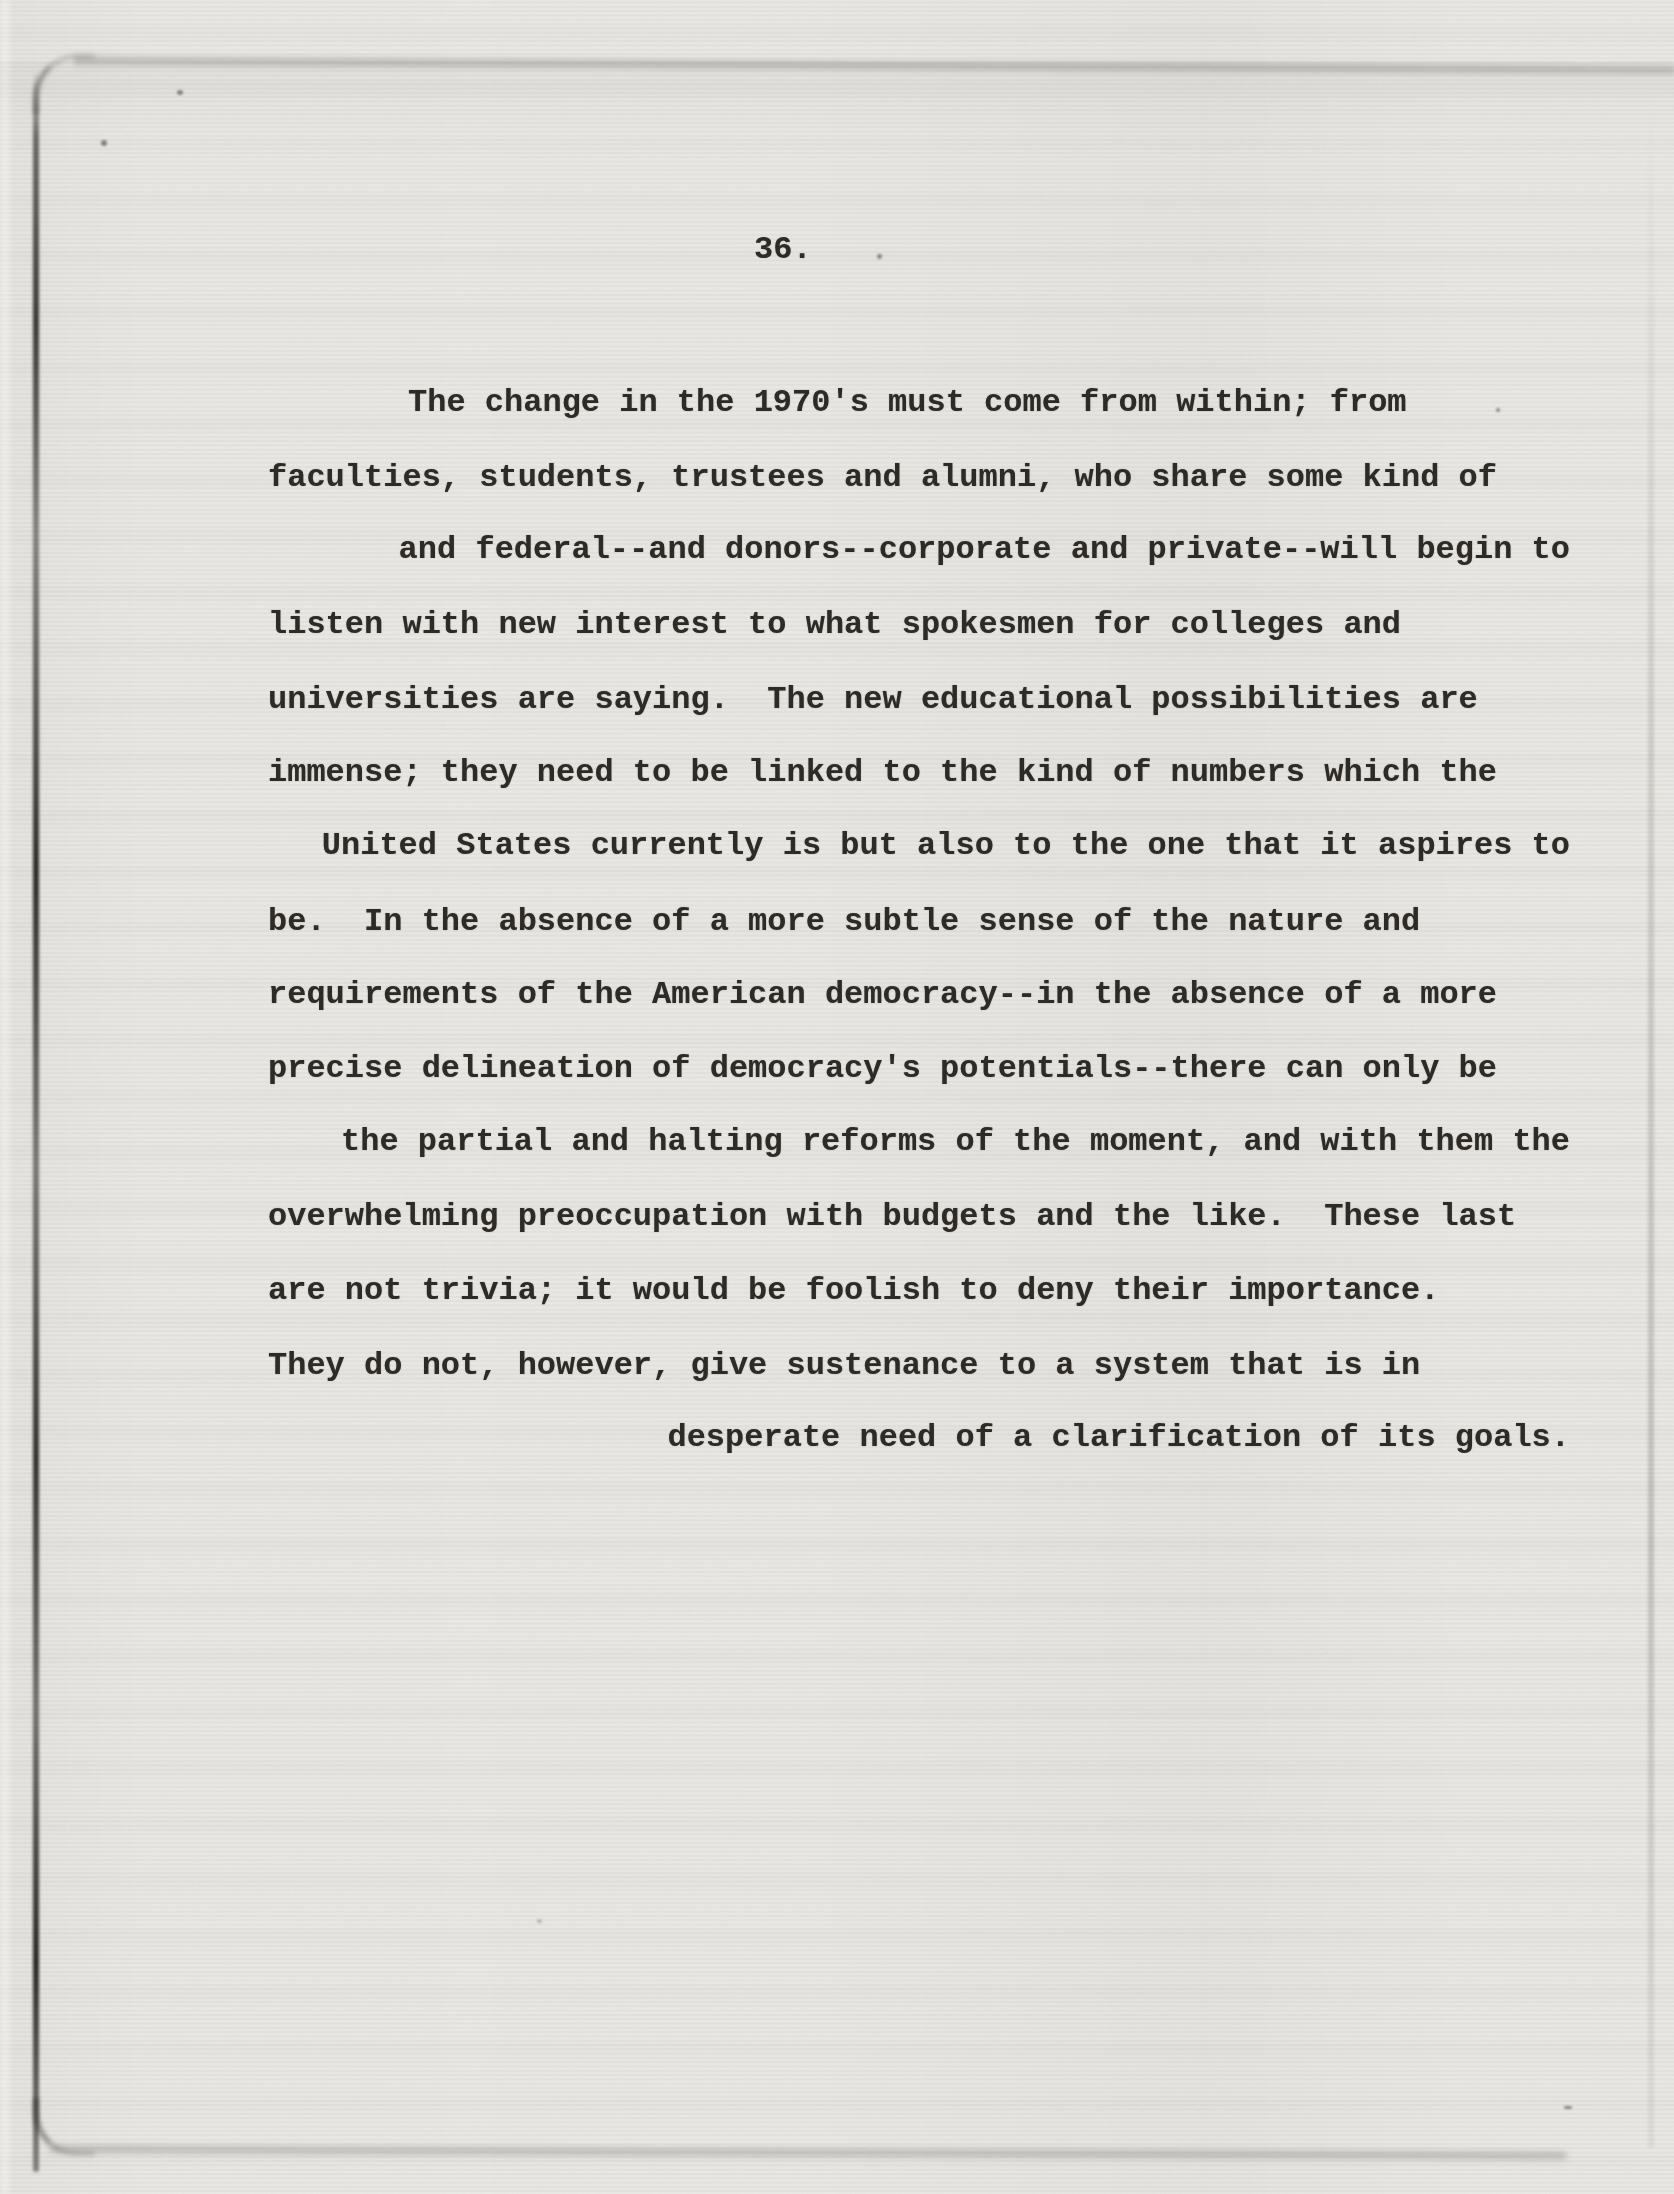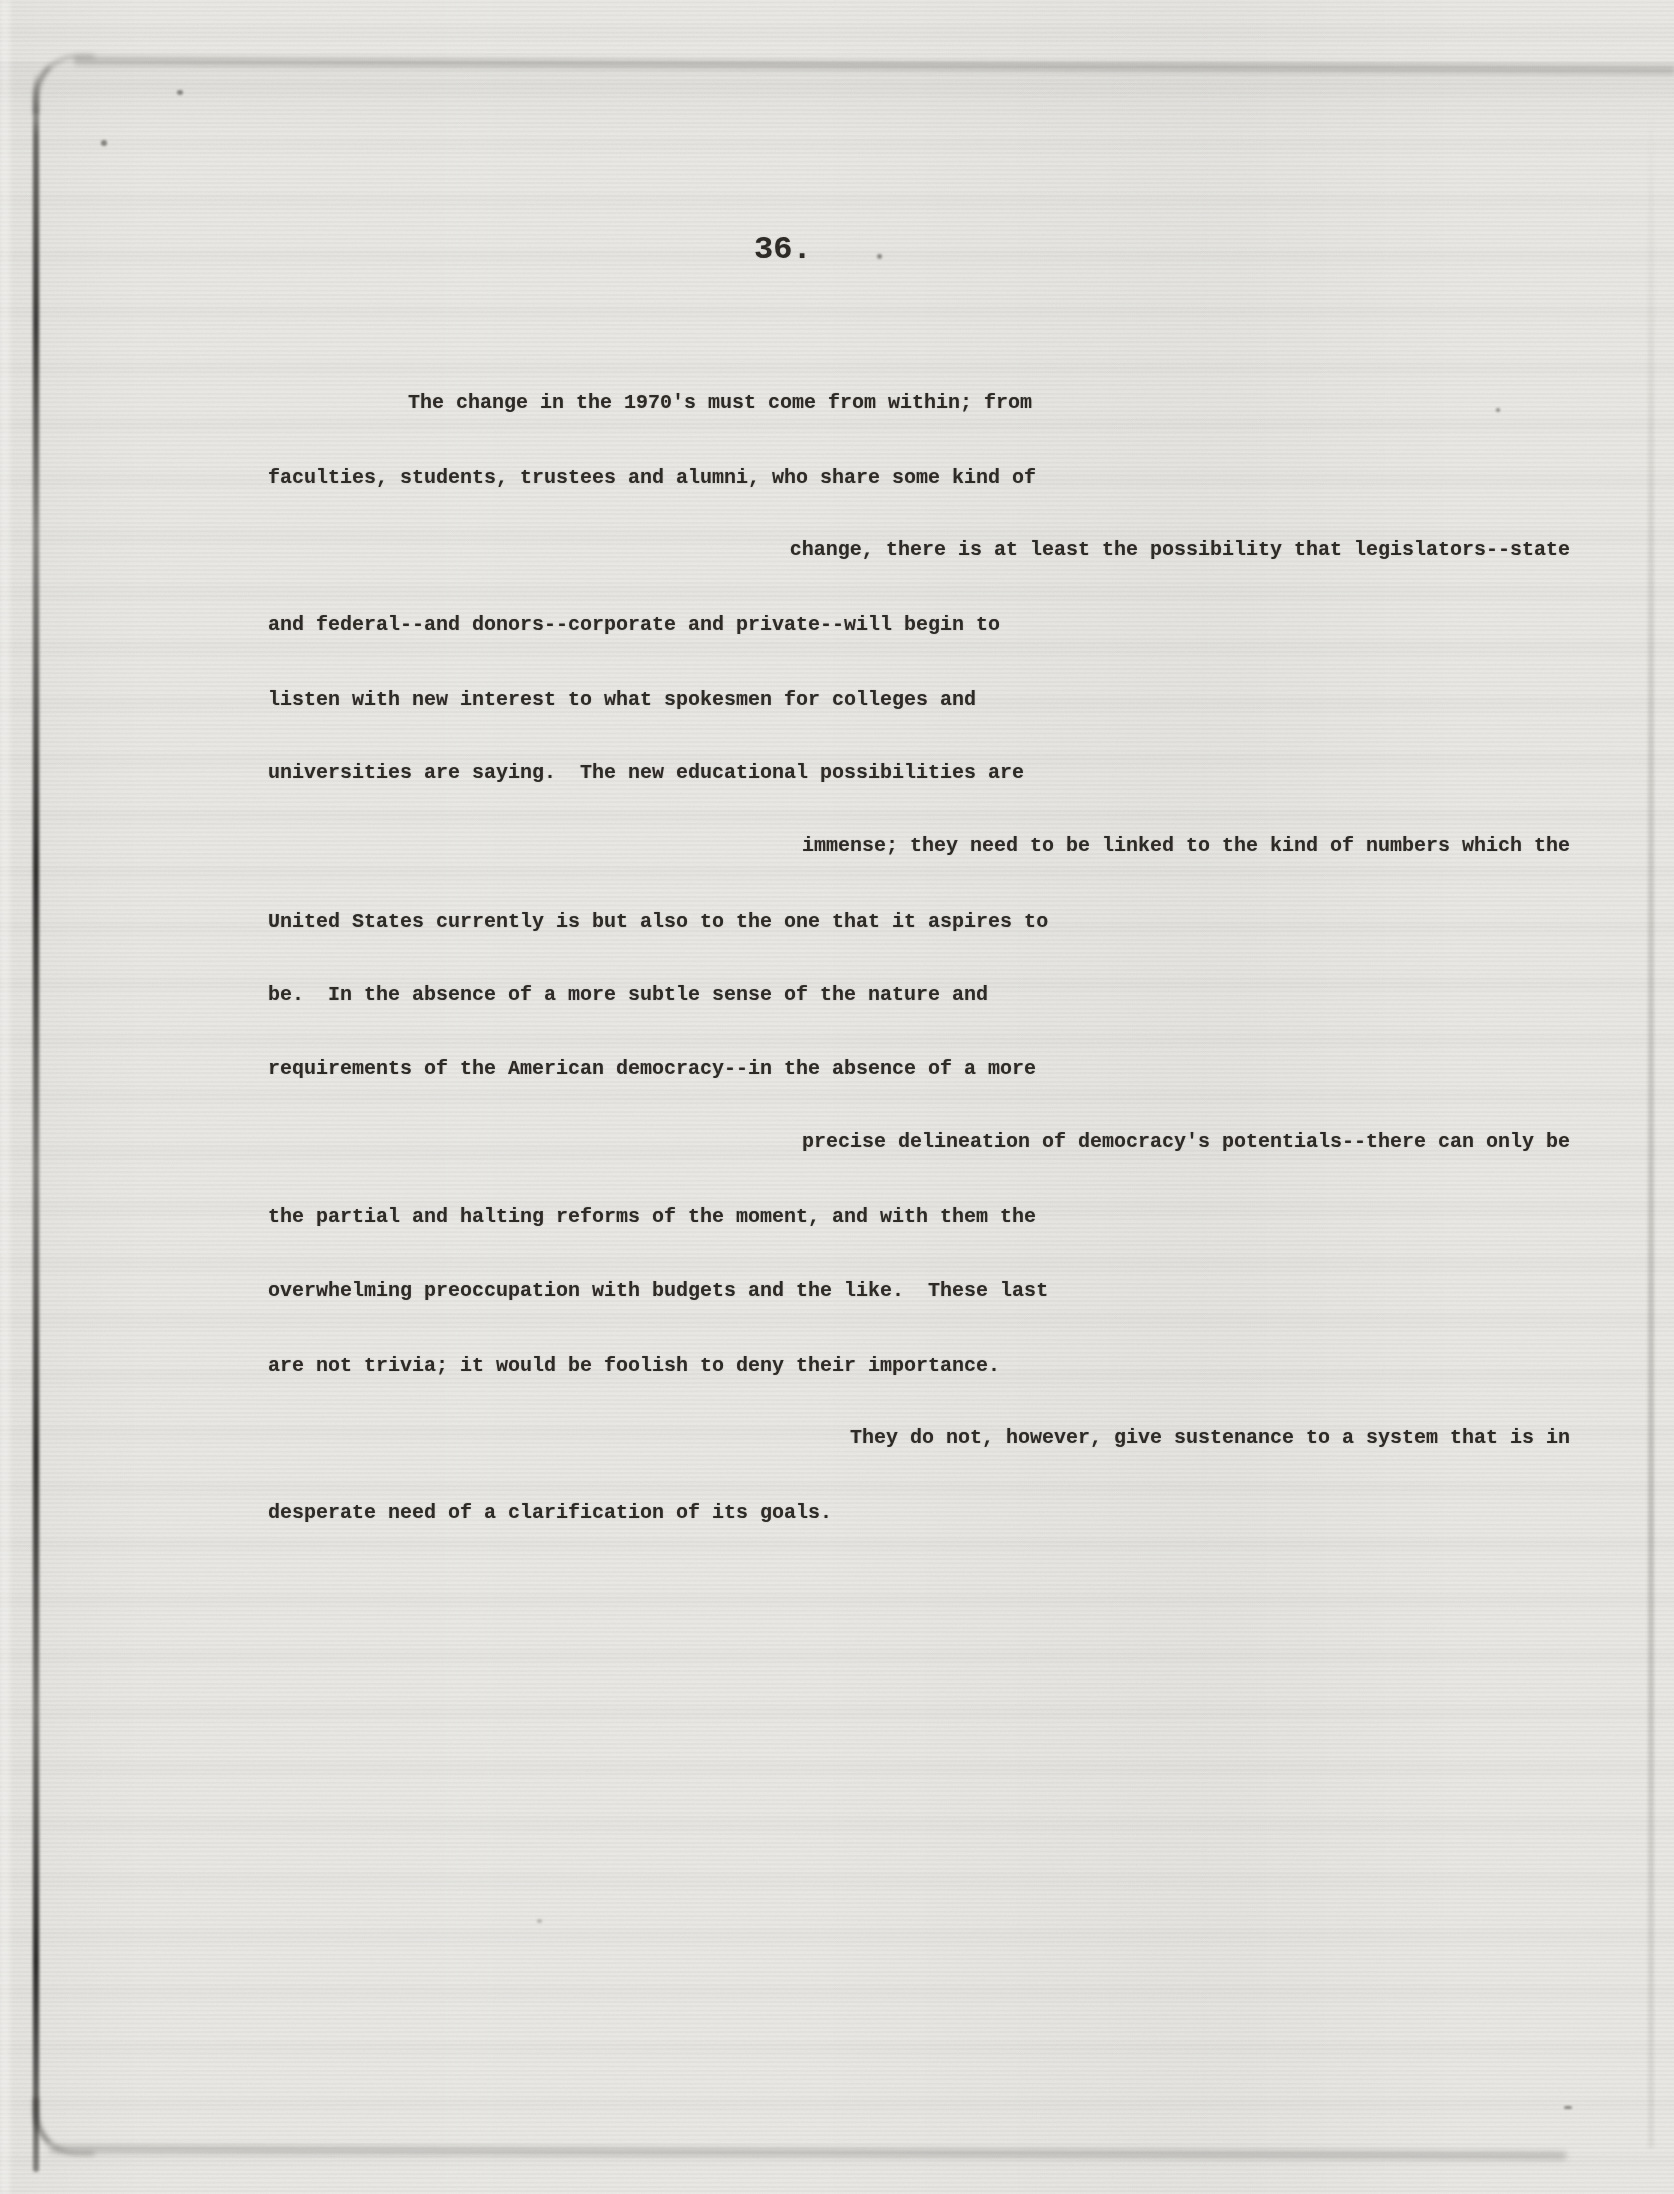--- a/index.html
+++ b/index.html
@@ -34,21 +34,21 @@
   .page-number{
     position:absolute;left:754px;top:231px;
     font-size:32px;font-weight:700;
     color:var(--ink,#2e2b27);
     filter:blur(0.4px);
     text-shadow:0 0 1.2px rgba(46,43,39,.38);
     white-space:pre;
   }
   .body-text{
     position:absolute;left:268px;top:366px;width:1302px;
-    font-size:20px;font-weight:700;line-height:74px;
+    font-size:32px;font-weight:700;line-height:74px;
     color:var(--ink,#2e2b27);
     filter:blur(0.4px);
     text-shadow:0 0 1.2px rgba(46,43,39,.38);
   }
   .body-text .line{white-space:pre;}
   .body-text .line:first-child{text-indent:140px;}
   .body-text .line:nth-child(3n+2){transform:translateY(0.6px);}
   .body-text .line:nth-child(4n+3){transform:translateY(-0.6px);text-align:right;}
 
   
@@ -135,21 +135,20 @@
   <div class="speck s3"></div>
   <div class="speck s4"></div>
   <div class="speck s5"></div>
   <div class="speck s6"></div>
 
   <div class="page-number">36.</div>
 
   <div class="body-text">
       <div class="line">The change in the 1970's must come from within; from</div>
       <div class="line">faculties, students, trustees and alumni, who share some kind of</div>
-      <div class="line">change, there is at least the possibility that legislators--state</div>
       <div class="line">and federal--and donors--corporate and private--will begin to</div>
       <div class="line">listen with new interest to what spokesmen for colleges and</div>
       <div class="line">universities are saying.  The new educational possibilities are</div>
       <div class="line">immense; they need to be linked to the kind of numbers which the</div>
       <div class="line">United States currently is but also to the one that it aspires to</div>
       <div class="line">be.  In the absence of a more subtle sense of the nature and</div>
       <div class="line">requirements of the American democracy--in the absence of a more</div>
       <div class="line">precise delineation of democracy's potentials--there can only be</div>
       <div class="line">the partial and halting reforms of the moment, and with them the</div>
       <div class="line">overwhelming preoccupation with budgets and the like.  These last</div>

